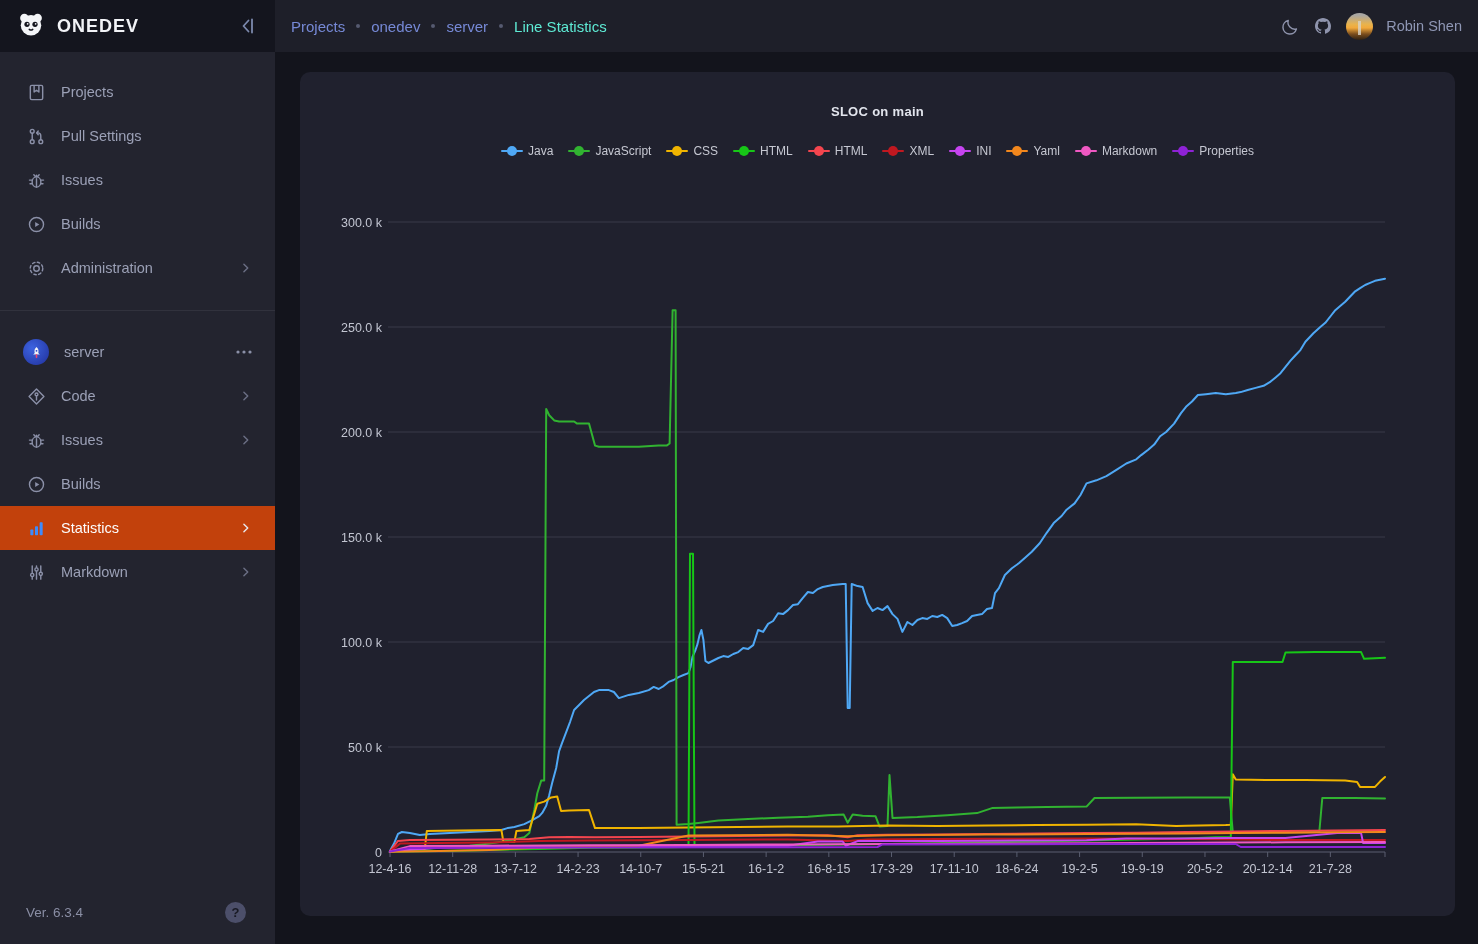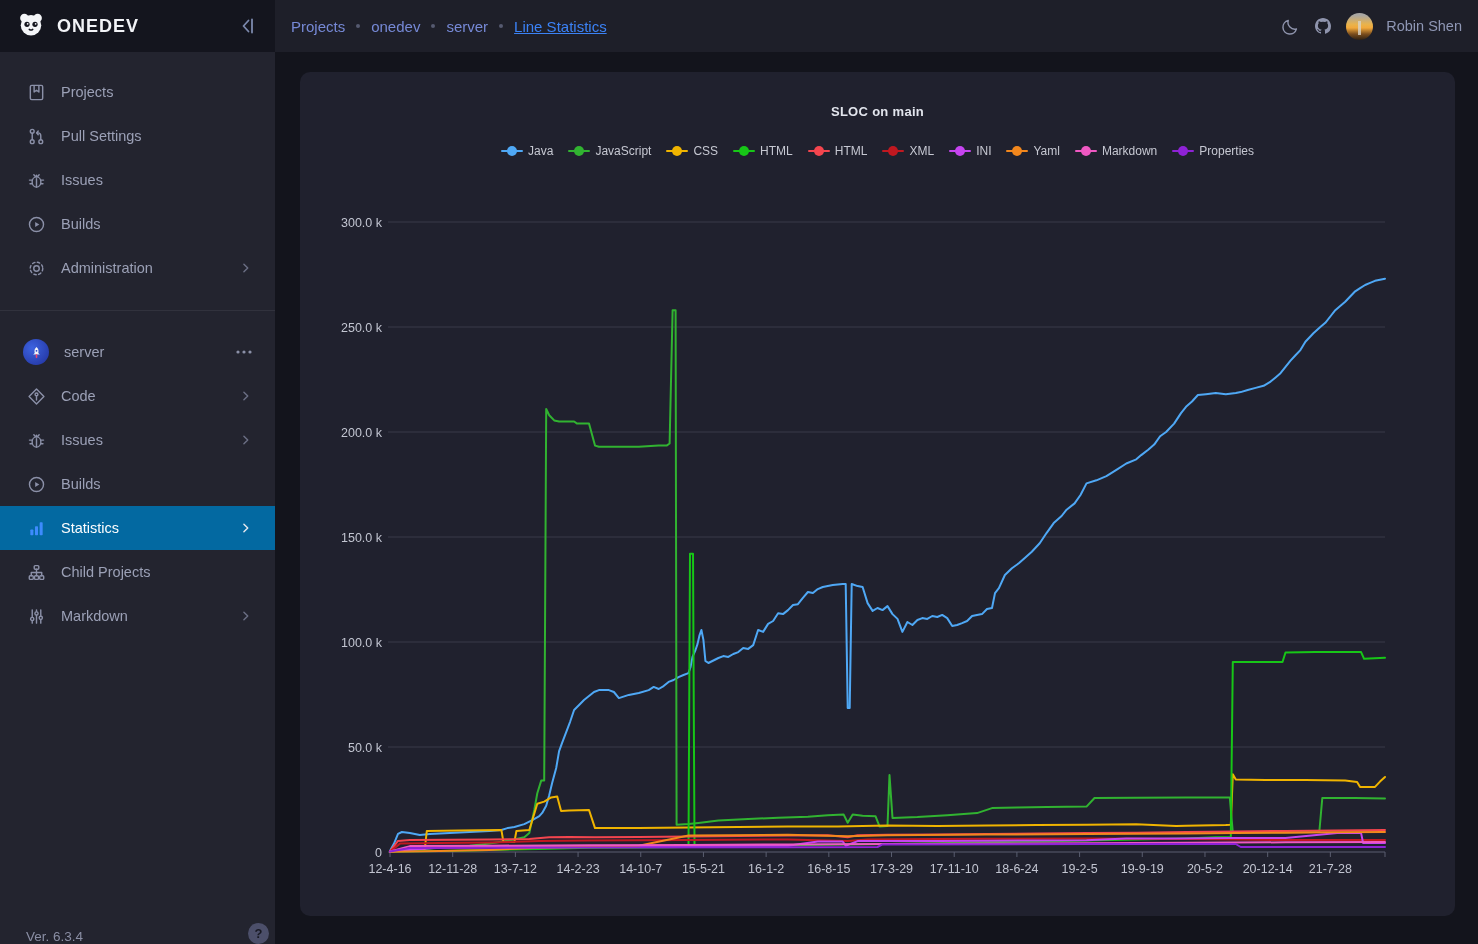--- a/index.html
+++ b/index.html
@@ -12,38 +12,38 @@
   .side-head { height:52px; background:#14151e; display:flex; align-items:center; padding:0 18px 0 16px; }
   .brand { color:#f2f3f7; font-size:18px; font-weight:bold; letter-spacing:1px; margin-left:11px; flex:1; }
   .collapse { color:#7c89ad; display:flex; align-items:center; cursor:pointer; }
   .side-section { padding:18px 0 14px 0; }
   .side-section.second { border-top:1px solid #31323d; margin-top:6px; padding-top:19px; flex:1; }
   .side-row { height:44px; display:flex; align-items:center; padding:0 22px 0 26px; gap:15px;
     color:#9ba0b6; font-size:14.5px; cursor:pointer; }
   .side-row .icn { width:20px; height:20px; display:flex; align-items:center; justify-content:center; color:#8b90a8; flex:0 0 20px;}
   .side-row .lbl { flex:1; }
   .side-row .chev { color:#6b6f85; display:flex; }
-  .side-row.active { background:#0369a1; color:#fdfdfe; }
+  .side-row.active { background:#c2410c; color:#fdfdfe; }
   .side-row.active .icn { color:#3d8bfd; }
   .side-row.active .chev { color:#e8e9ef; }
   .avatar-dot { width:26px; height:26px; border-radius:50%; background:radial-gradient(circle at 35% 35%, #3d63e0, #20309b);
     display:flex; align-items:center; justify-content:center; flex:0 0 26px; margin-left:-3px; }
   .dots { color:#8b90a8; display:flex; }
-  .side-foot { height:64px; display:flex; align-items:flex-end; padding:0 6px 0 26px; color:#8a8ea4; font-size:13.5px; }
+  .side-foot { height:64px; display:flex; align-items:center; padding:0 29px 0 26px; color:#8a8ea4; font-size:13.5px; }
   .side-foot .ver { flex:1; }
   .help-circle { width:21px; height:21px; border-radius:50%; background:#4c4f6a; color:#181923;
     font-size:13px; font-weight:bold; display:flex; align-items:center; justify-content:center; cursor:pointer; }
 
   
   .main { flex:1; display:flex; flex-direction:column; background:#13141c; }
   .topbar { height:52px; background:#1e1f29; display:flex; align-items:center; padding:0 16px; }
   .crumbs { display:flex; align-items:center; gap:11px; font-size:15px; }
   .crumb-link { color:#7689d6; cursor:pointer; }
   .crumb-dot { width:4px; height:4px; border-radius:50%; background:#565a70; }
-  .crumb-cur { color:#3b82f6;text-decoration:underline; }
+  .crumb-cur { color:#5eead4; }
   .top-right { margin-left:auto; display:flex; align-items:center; gap:13px; color:#8f94ad; }
   .top-icon { display:flex; cursor:pointer; color:#8f94ad; }
   .user-avatar { width:27px; height:27px; border-radius:50%; cursor:pointer;
     background:linear-gradient(#a8a6a3 8%, #e9b34c 42%, #f2a93b 55%, #7a4d1d 78%, #2e2013); border:0; position:relative; overflow:hidden;}
   .user-avatar:after{content:""; position:absolute; left:12px; top:8px; width:3px; height:14px; background:#d8d2c4; opacity:.8;}
   .user-name { color:#8f97b5; font-size:14.5px; }
 
   .content { flex:1; position:relative; }
   .card { position:absolute; left:25px; top:20px; width:1155px; height:844px;
     background:#20212e; border-radius:10px; overflow:hidden; }
@@ -203,32 +203,20 @@
               <rect x="8.4" y="7.5" width="3.2" height="9.5" rx="0.8"></rect>
               <rect x="13.3" y="3.5" width="3.2" height="13.5" rx="0.8"></rect>
             </svg>
           </span>
           <span class="lbl">Statistics</span>
           <span class="chev">
             <svg width="14" height="14" viewBox="0 0 20 20" fill="none" stroke="currentColor" stroke-width="2" stroke-linecap="round" stroke-linejoin="round">
               <path d="M7 4.5l5.5 5.5L7 15.5"></path>
             </svg>
           </span>
-        </div>
-        <div class="side-row">
-          <span class="icn">
-            <svg width="19" height="19" viewBox="0 0 20 20" fill="none" stroke="currentColor" stroke-width="1.5" stroke-linecap="round" stroke-linejoin="round">
-              <rect x="7.6" y="2.8" width="4.8" height="3.8" rx="1"></rect>
-              <rect x="2.4" y="13.4" width="4.2" height="3.8" rx="1"></rect>
-              <rect x="7.9" y="13.4" width="4.2" height="3.8" rx="1"></rect>
-              <rect x="13.4" y="13.4" width="4.2" height="3.8" rx="1"></rect>
-              <path d="M10 6.6v3.4M10 10H4.5v3.4M10 10v3.4M10 10h5.5v3.4"></path>
-            </svg>
-          </span>
-          <span class="lbl">Child Projects</span>
         </div>
         <div class="side-row">
           <span class="icn">
             <svg width="19" height="19" viewBox="0 0 20 20" fill="none" stroke="currentColor" stroke-width="1.5" stroke-linecap="round" stroke-linejoin="round">
               <path d="M5.5 3v14M10 3v14M14.5 3v14"></path>
               <circle cx="5.5" cy="12.6" r="1.7" fill="#23242f"></circle>
               <circle cx="10" cy="6.8" r="1.7" fill="#23242f"></circle>
               <circle cx="14.5" cy="11.4" r="1.7" fill="#23242f"></circle>
             </svg>
           </span>

